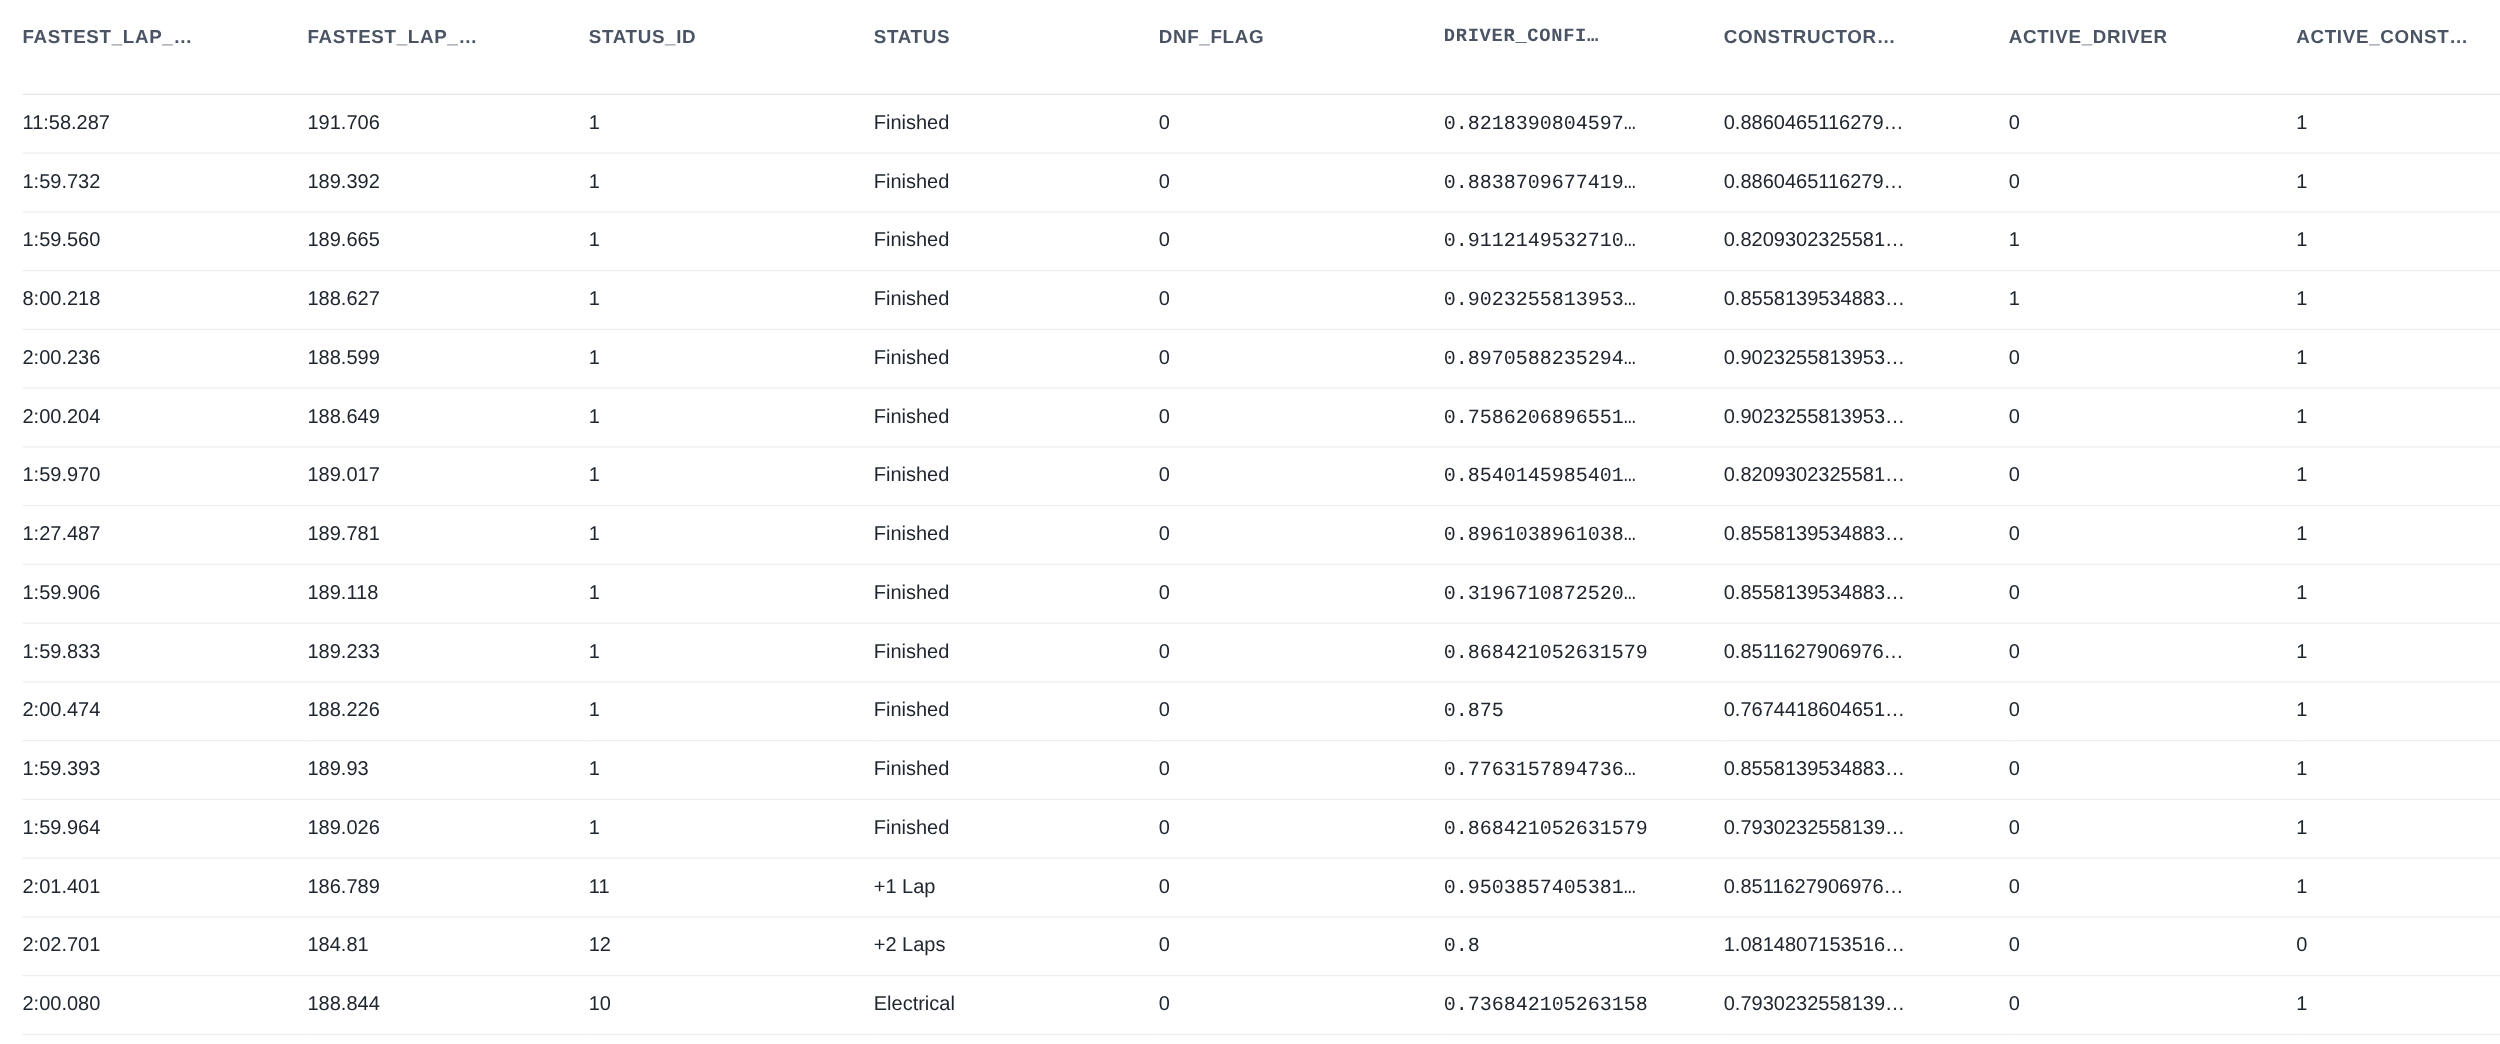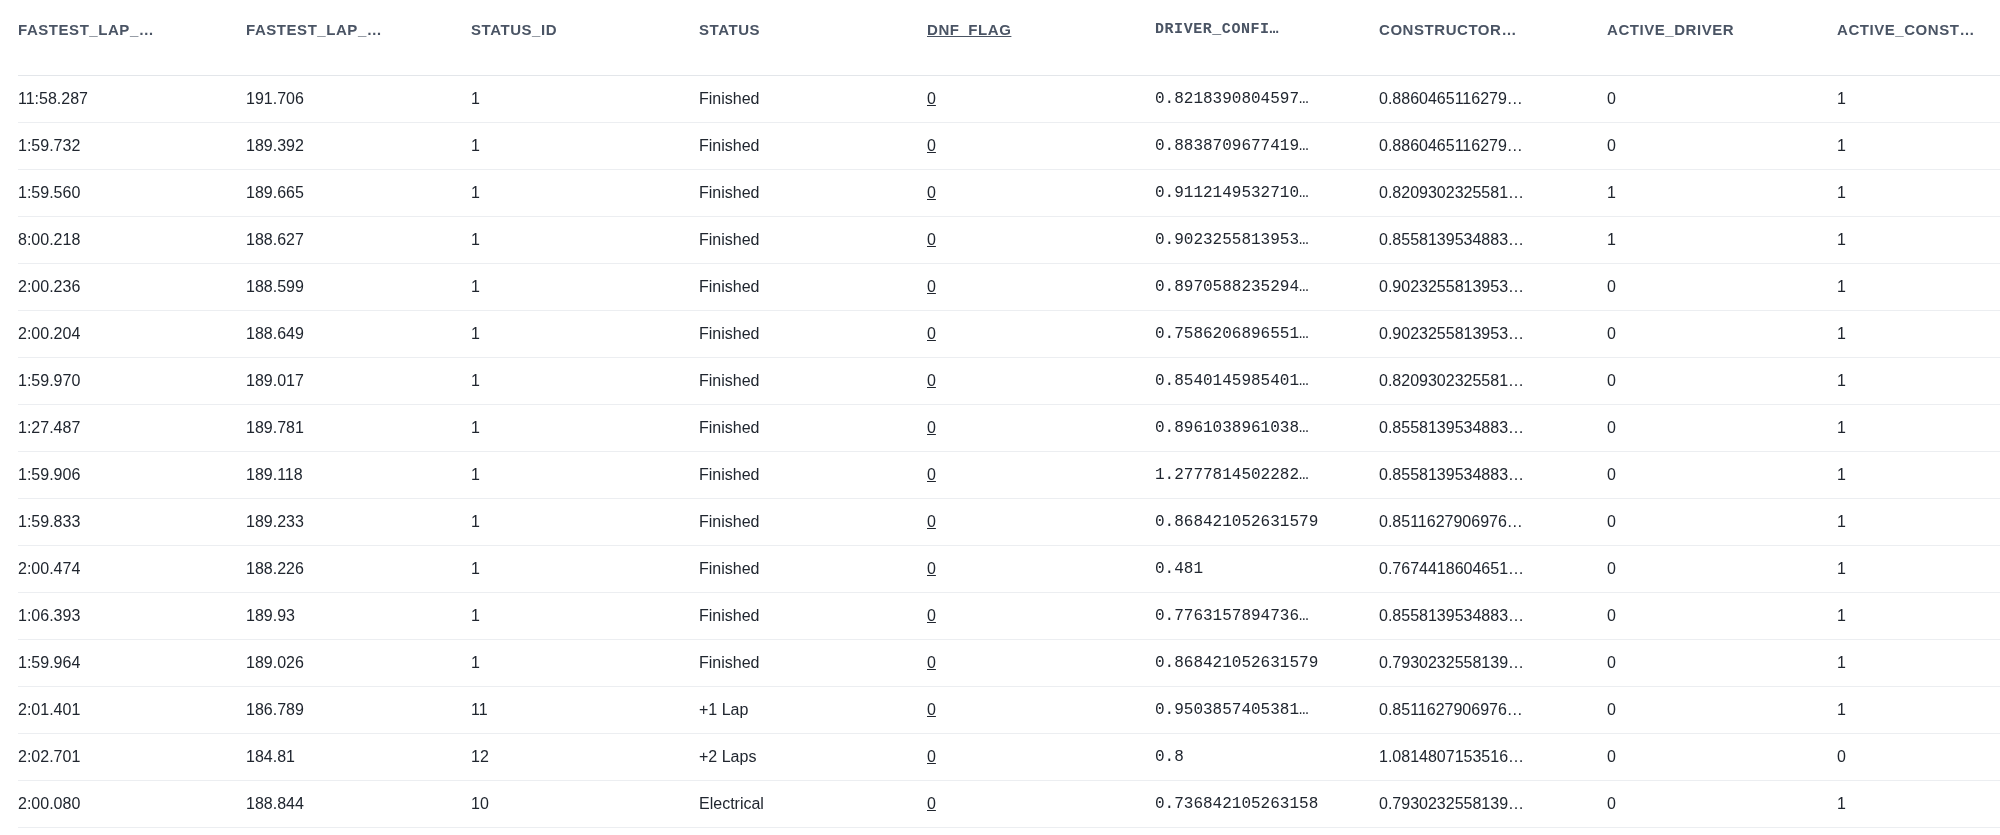--- a/index.html
+++ b/index.html
@@ -50,21 +50,21 @@
     overflow: hidden;
     text-overflow: ellipsis;
     border-bottom: 1px solid #eceef1;
     background: #ffffff;
   }
   
   .c0 { width: 228px; }
   .c1 { width: 225px; }
   .c2 { width: 228px; }
   .c3 { width: 228px; }
-  .c4 { width: 228px; text-decoration: underline; }
+  .c4 { width: 228px; }
   .c5 { width: 224px; font-family: Liberation Mono, monospace; }
   .c6 { width: 228px; }
   .c7 { width: 230px; }
   .c8 { width: 183px; }
 </style>
 </head>
 <body>
 
 <div class="data-grid">
   <table class="grid">
@@ -169,21 +169,21 @@
         <td class="c6">0.8558139534883…</td>
         <td class="c7">0</td>
         <td class="c8">1</td>
       </tr>
       <tr>
         <td class="c0">1:59.906</td>
         <td class="c1">189.118</td>
         <td class="c2">1</td>
         <td class="c3">Finished</td>
         <td class="c4">0</td>
-        <td class="c5">1.2777814502282…</td>
+        <td class="c5">0.3196710872520…</td>
         <td class="c6">0.8558139534883…</td>
         <td class="c7">0</td>
         <td class="c8">1</td>
       </tr>
       <tr>
         <td class="c0">1:59.833</td>
         <td class="c1">189.233</td>
         <td class="c2">1</td>
         <td class="c3">Finished</td>
         <td class="c4">0</td>
@@ -191,27 +191,27 @@
         <td class="c6">0.8511627906976…</td>
         <td class="c7">0</td>
         <td class="c8">1</td>
       </tr>
       <tr>
         <td class="c0">2:00.474</td>
         <td class="c1">188.226</td>
         <td class="c2">1</td>
         <td class="c3">Finished</td>
         <td class="c4">0</td>
-        <td class="c5">0.481</td>
+        <td class="c5">0.875</td>
         <td class="c6">0.7674418604651…</td>
         <td class="c7">0</td>
         <td class="c8">1</td>
       </tr>
       <tr>
-        <td class="c0">1:06.393</td>
+        <td class="c0">1:59.393</td>
         <td class="c1">189.93</td>
         <td class="c2">1</td>
         <td class="c3">Finished</td>
         <td class="c4">0</td>
         <td class="c5">0.7763157894736…</td>
         <td class="c6">0.8558139534883…</td>
         <td class="c7">0</td>
         <td class="c8">1</td>
       </tr>
       <tr>

